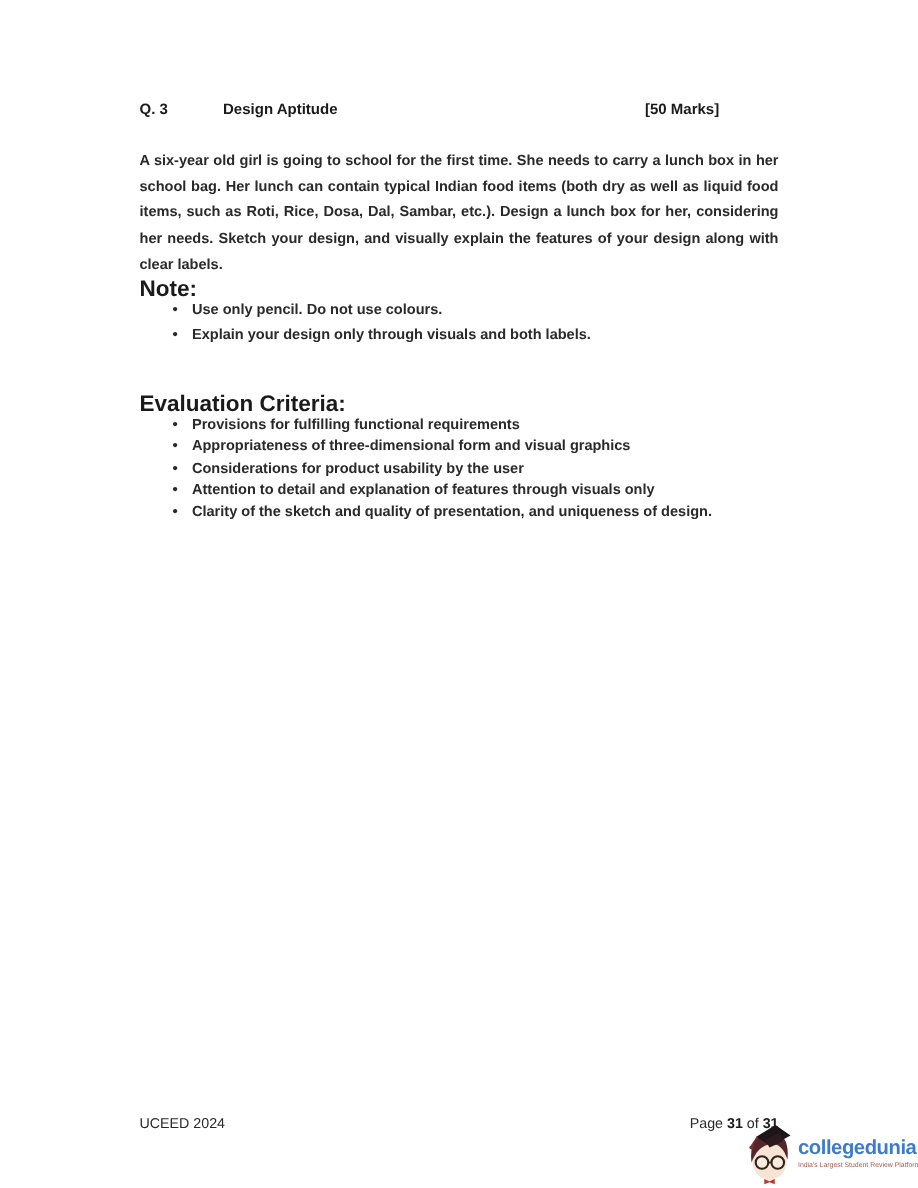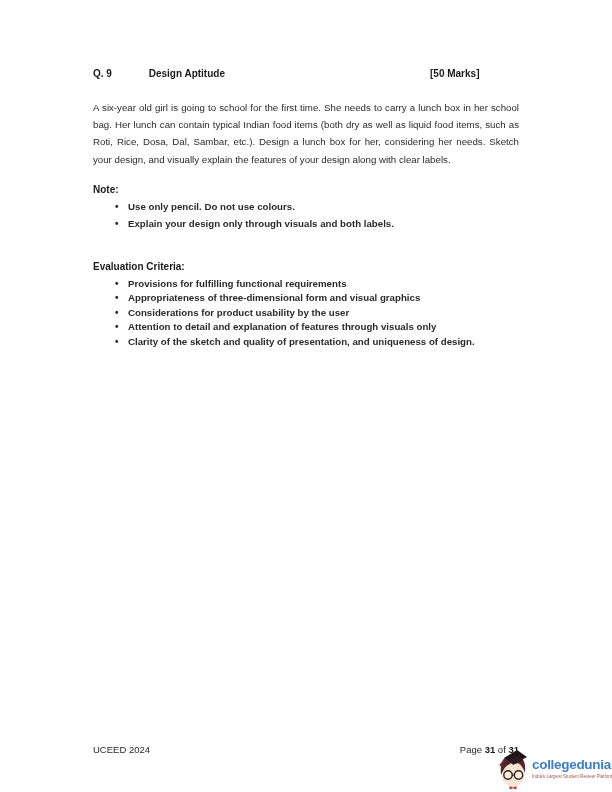--- a/index.html
+++ b/index.html
@@ -21,25 +21,26 @@
   }
   .qtitle{margin-left:18px;padding-left:16px;}
   .qmarks{position:absolute; left:337px; top:0;text-align:center;}
   .para{
     position:absolute;
     top:89px; left:93px; width:426px;
     font-size:9.7px;
     line-height:17.3px;
     text-align:justify;
     color:#2a2a2a;
+    font-weight:bold;
   }
   .sec-heading{
     position:absolute;
     left:93px;
-    font-size:10px;
+    font-size:15px;
     font-weight:bold;
     color:#1a1a1a;
   }
   .note-heading{top:184px;}
   .eval-heading{top:261px;}
   ul.bullets{
     position:absolute;
     left:93px; width:426px;
     margin:0; padding:0; list-style:none;
     font-size:9.7px;
@@ -90,21 +91,21 @@
     white-space:nowrap;
     color:#a05a52;
   }
 </style>
 </head>
 <body>
 
 <div class="page">
 
   <div class="qrow">
-    <span class="qnum">Q. 9</span>
+    <span class="qnum">Q. 3</span>
     <span class="qtitle">Design Aptitude</span>
     <span class="qmarks">[50 Marks]</span>
   </div>
 
   <p class="para">A six-year old girl is going to school for the first time. She needs to carry a lunch box in her school bag. Her lunch can contain typical Indian food items (both dry as well as liquid food items, such as Roti, Rice, Dosa, Dal, Sambar, etc.). Design a lunch box for her, considering her needs. Sketch your design, and visually explain the features of your design along with clear labels.</p>
 
   <div class="sec-heading note-heading">Note:</div>
   <ul class="bullets note-list">
     <li><span>Use only pencil. Do not use colours.</span></li>
     <li><span>Explain your design only through visuals and both labels.</span></li>

